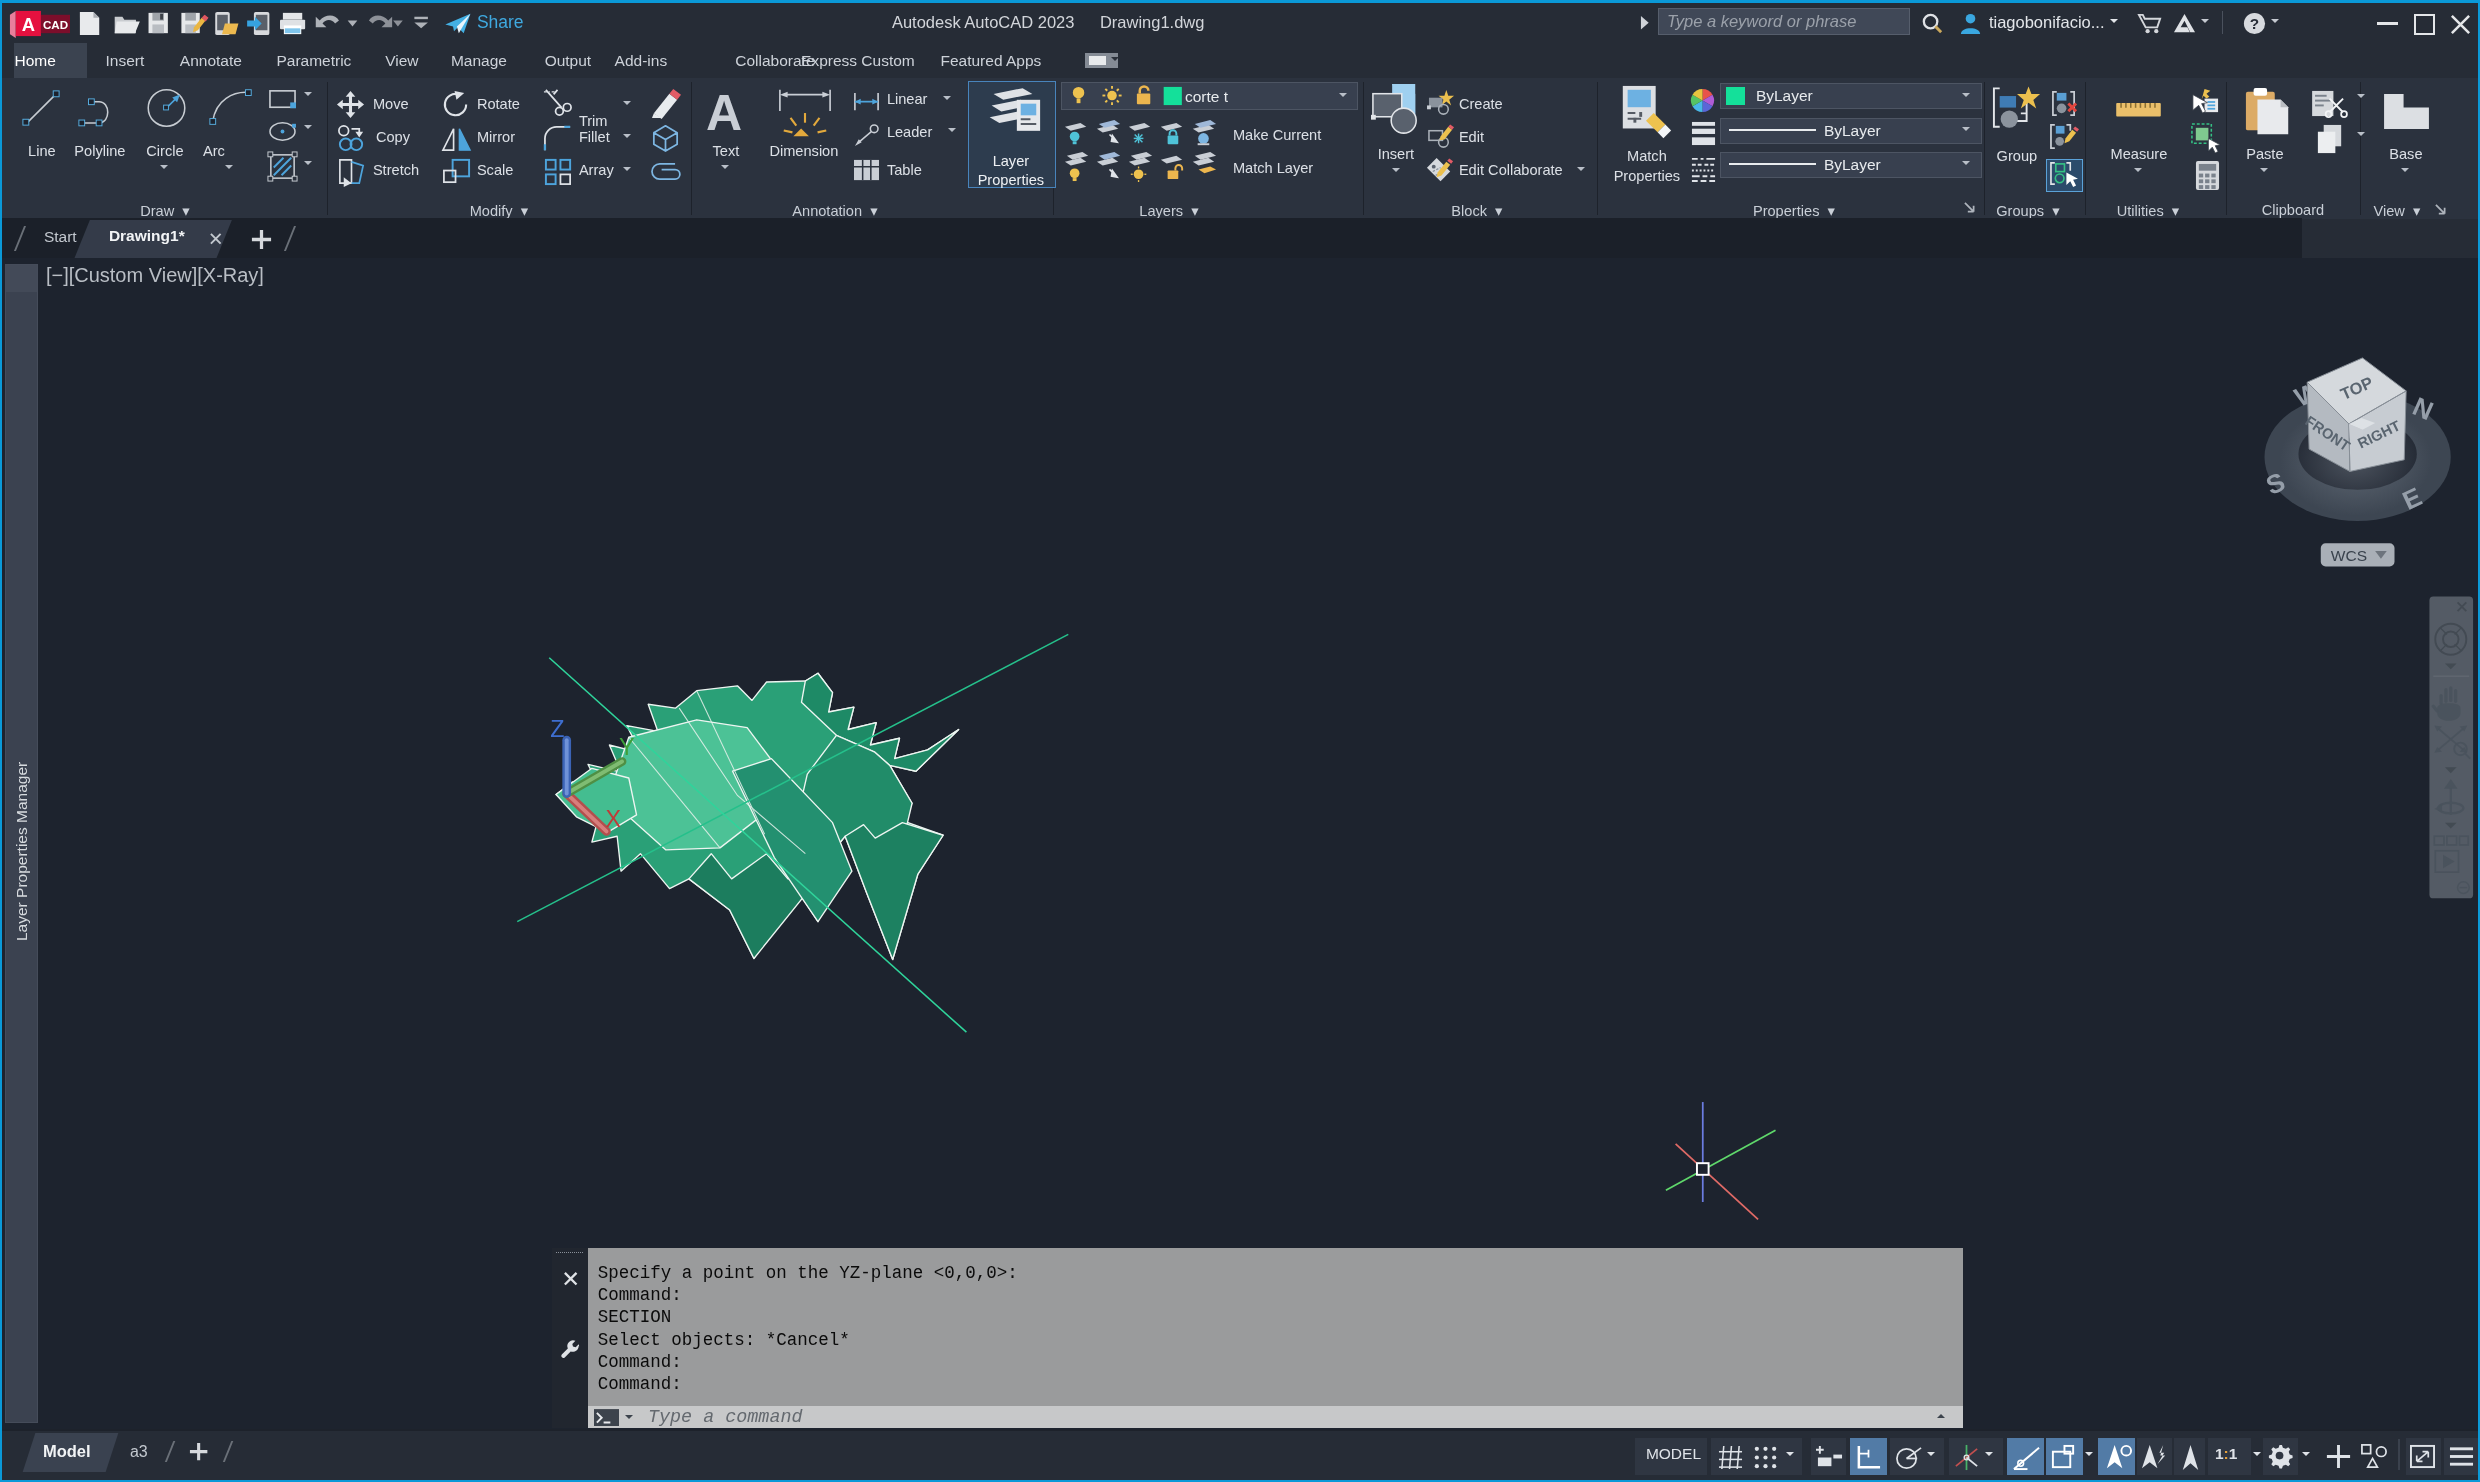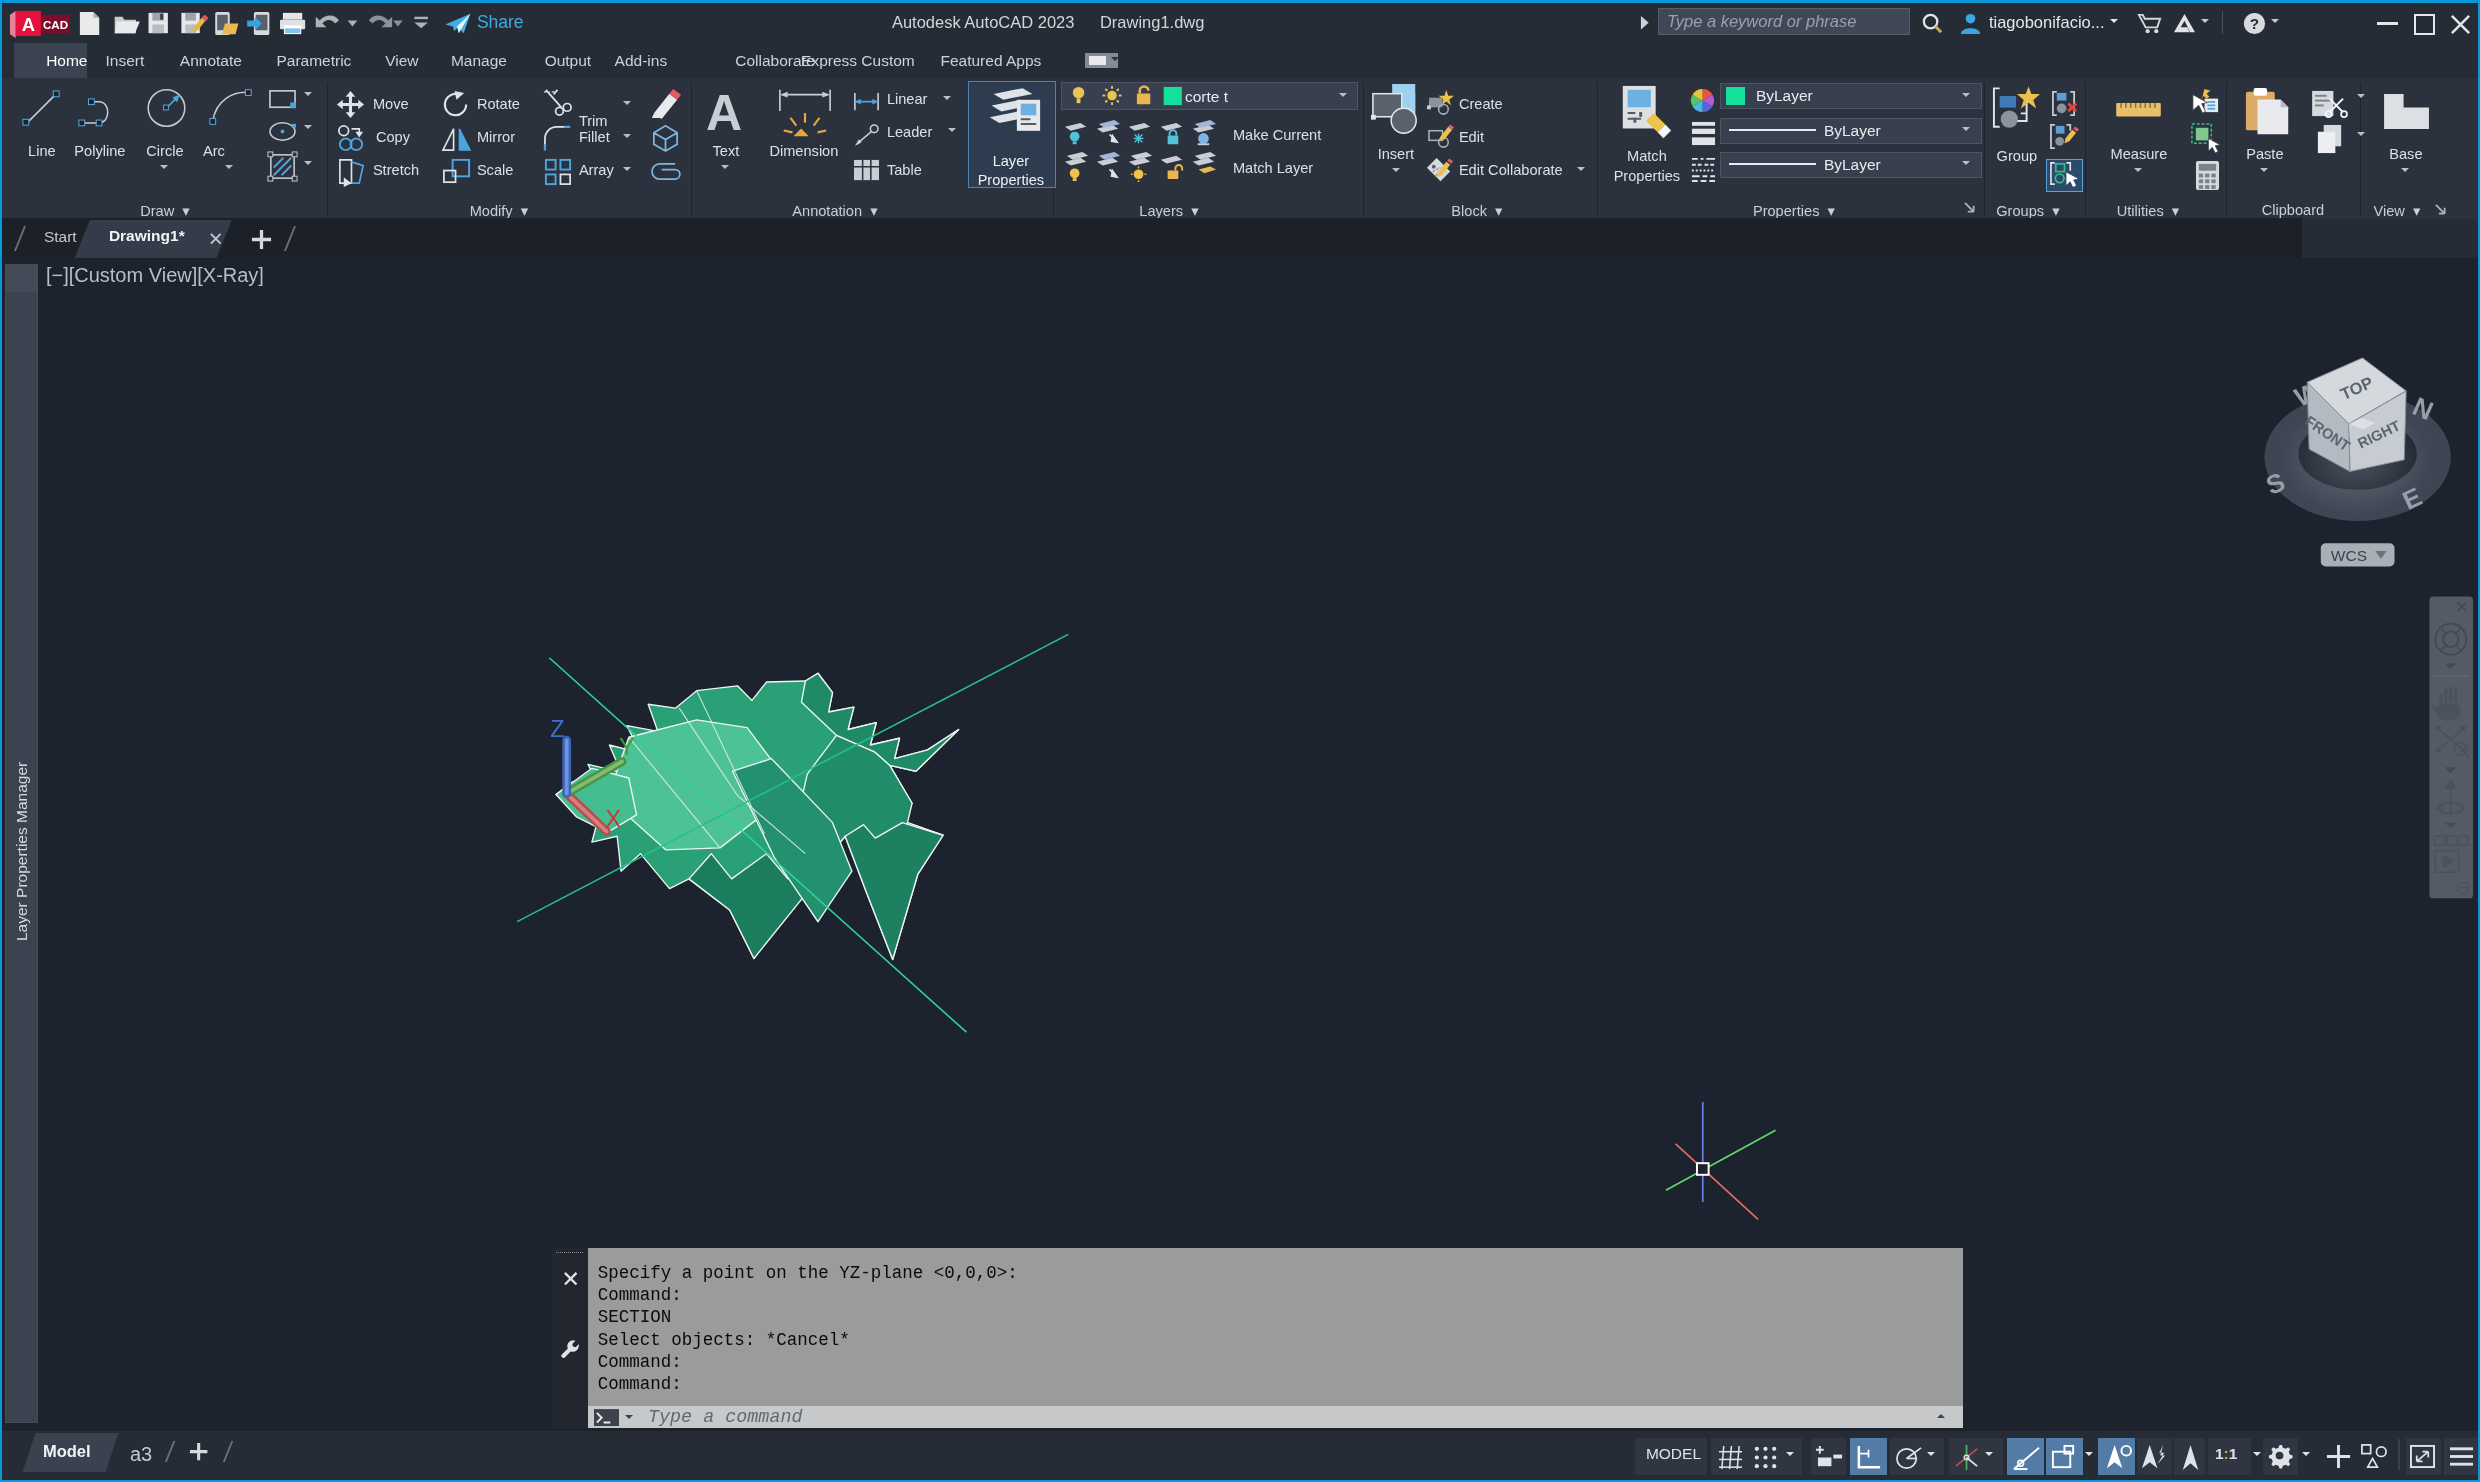--- a/index.html
+++ b/index.html
@@ -12,21 +12,21 @@
   
   #brd-t{left:0;top:0;width:2480px;height:2.9px;background:#0a99d8}
   #brd-l{left:0;top:0;width:1.9px;height:1483px;background:#0a99d8}
   #brd-r{left:2478px;top:0;width:1.9px;height:1483px;background:#0a99d8}
   #brd-b{left:0;top:1480px;width:2480px;height:2.9px;background:#0a99d8}
   
   #titlebar{left:1.9px;top:2.9px;width:2476px;height:40px;background:#262c36}
   
   #menurow{left:1.9px;top:43px;width:2476px;height:35px;background:#262c36}
   .mtab{position:absolute;top:0;height:35px;line-height:35px;font-size:15.5px;color:#cdd2d9;transform:translateX(-50%)}
-  #hometab{position:absolute;left:12.6px;top:0;width:73px;height:35px;background:#3b4350;color:#fff;font-size:15.5px;line-height:35px;text-align:right}
+  #hometab{position:absolute;left:12.6px;top:0;width:73px;height:35px;background:#3b4350;color:#fff;font-size:15.5px;line-height:35px;text-align:left}
   
   #ribbon{left:1.9px;top:78px;width:2476px;height:141px;background:#2b323e}
   .sep{position:absolute;top:3.9px;width:1px;height:133px;background:#1d222b}
   .plabel{position:absolute;top:124px;height:16.5px;font-size:14.6px;color:#c9cfd7;transform:translateX(-50%)}
   .rlab{position:absolute;font-size:14.6px;color:#dce0e6;white-space:nowrap}
   .rlabc{position:absolute;font-size:14.6px;color:#dce0e6;white-space:nowrap;transform:translateX(-50%)}
   
   #filetabs{left:1.9px;top:218px;width:2300px;height:40px;background:#1b2029}
   
   #canvas{left:1.9px;top:258px;width:2476px;height:1171px;background:#1d232e}
@@ -780,21 +780,21 @@
     </svg>
   <polygon class="car" style="left:37px;top:8.7px;border-top-color:#3c434c"></polygon>
   <div class="t" style="left:60px;top:1px;font-family:'Liberation Mono',monospace;font-size:18.4px;font-style:italic;color:#64696f">Type a command</div>
   <polygon class="car" style="left:1349px;top:7.8px;border-top-color:#3c434c;transform:rotate(180deg)"></polygon>
 </div>
 <div class="abs" id="statusbar">
   <div class="abs" style="left:0;top:0;width:2476px;height:1.9px;background:#1d222b"></div>
 
   <div class="abs" style="left:27px;top:3.9px;width:83px;height:39px;background:#3a4250;transform:skewX(-18deg)"></div>
   <div class="t" style="left:41px;top:12.6px;font-size:16.5px;font-weight:bold;color:#f2f4f6">Model</div>
-  <div class="t" style="left:128px;top:13.6px;font-size:20px;color:#c3c8cf">a3</div>
+  <div class="t" style="left:128px;top:13.6px;font-size:16px;color:#c3c8cf">a3</div>
   <div class="abs" style="left:167px;top:11.6px;width:1.9px;height:21.3px;background:#6a7078;transform:skewX(-22deg)"></div>
   <svg class="ic" style="left:186px;top:11.6px" width="21.3" height="21.3" viewBox="0 0 22 22">
       <path d="M11 2 v18 M2 11 h18" stroke="#d6d9dd" stroke-width="3.2"></path>
     </svg>
   <div class="abs" style="left:225px;top:11.6px;width:1.9px;height:21.3px;background:#6a7078;transform:skewX(-22deg)"></div>
 
   <div class="sbtn" style="left:1633px;width:72px"></div>
   <div class="t" style="left:1644px;top:15.5px;font-size:15.5px;color:#dfe3e8">MODEL</div>
   <div class="sbtn" style="left:1709px;width:91px"></div>
   <svg class="ic" style="left:1716px;top:15.5px" width="25" height="25" viewBox="0 0 26 26">

